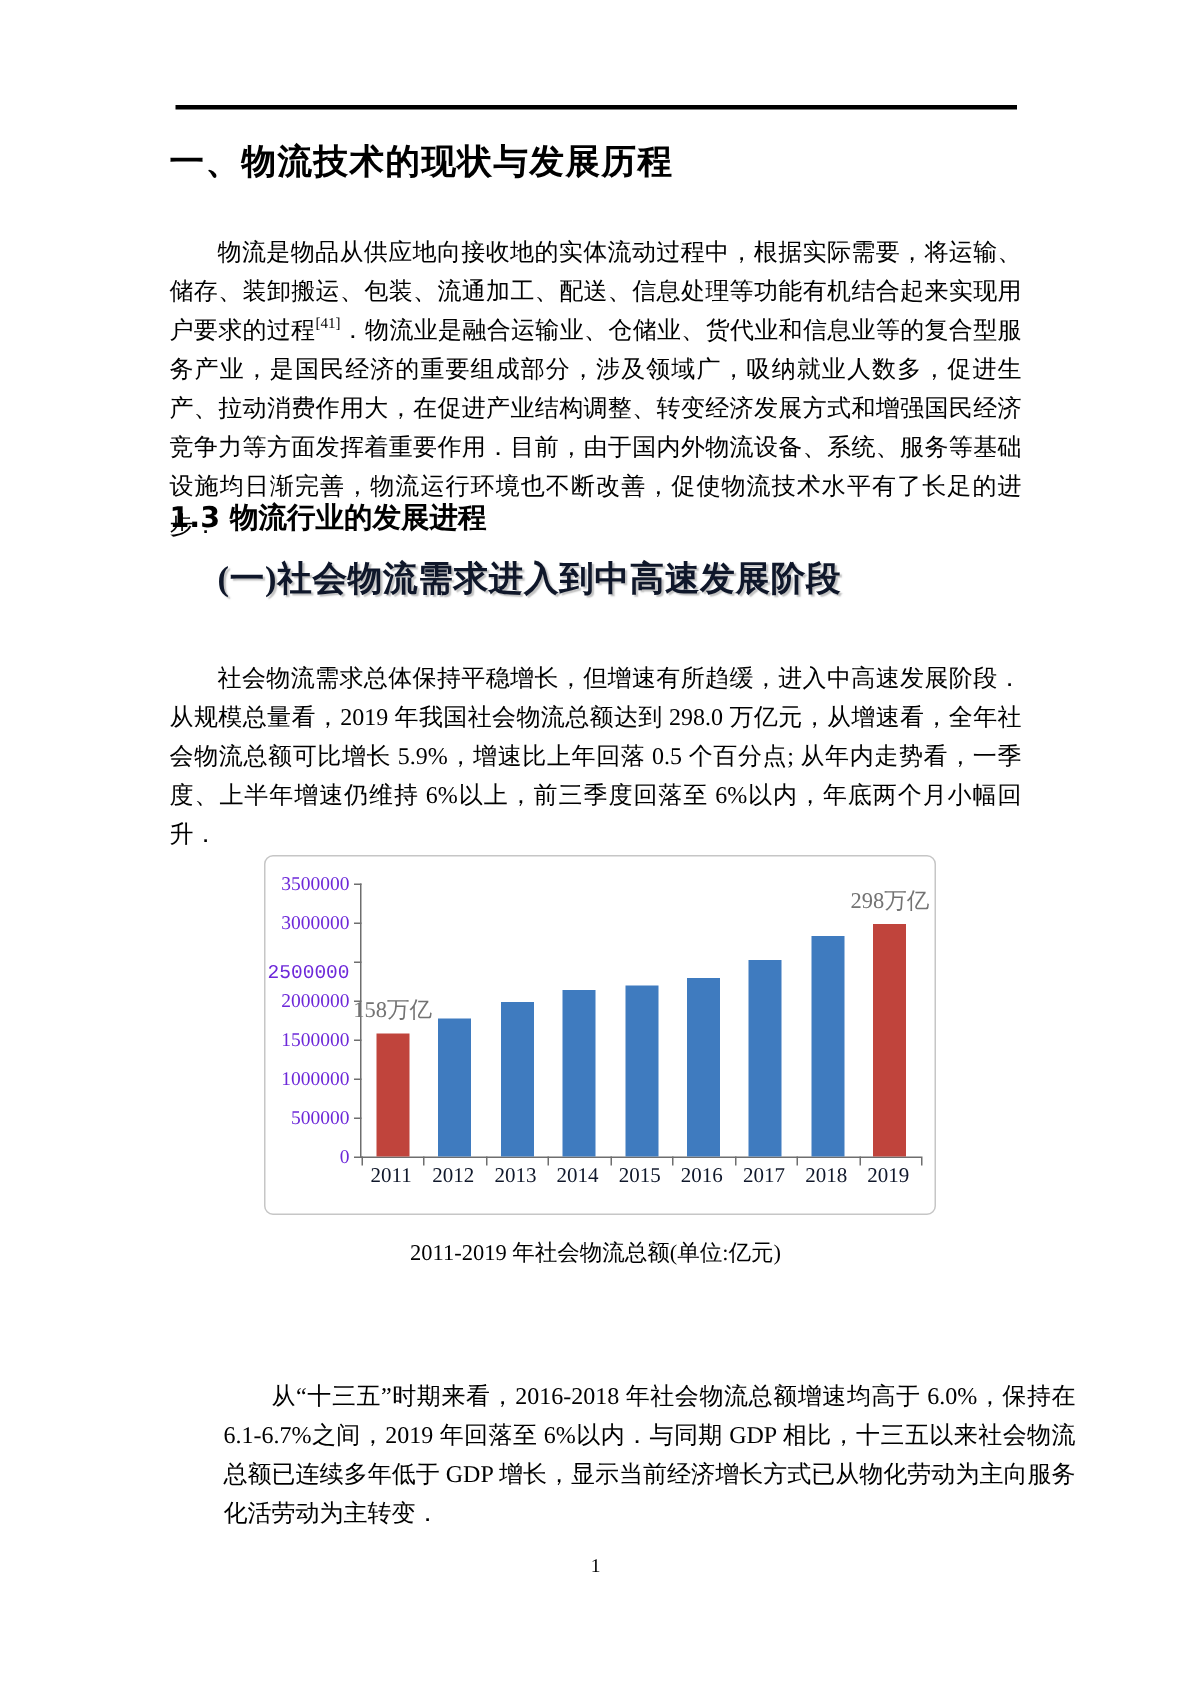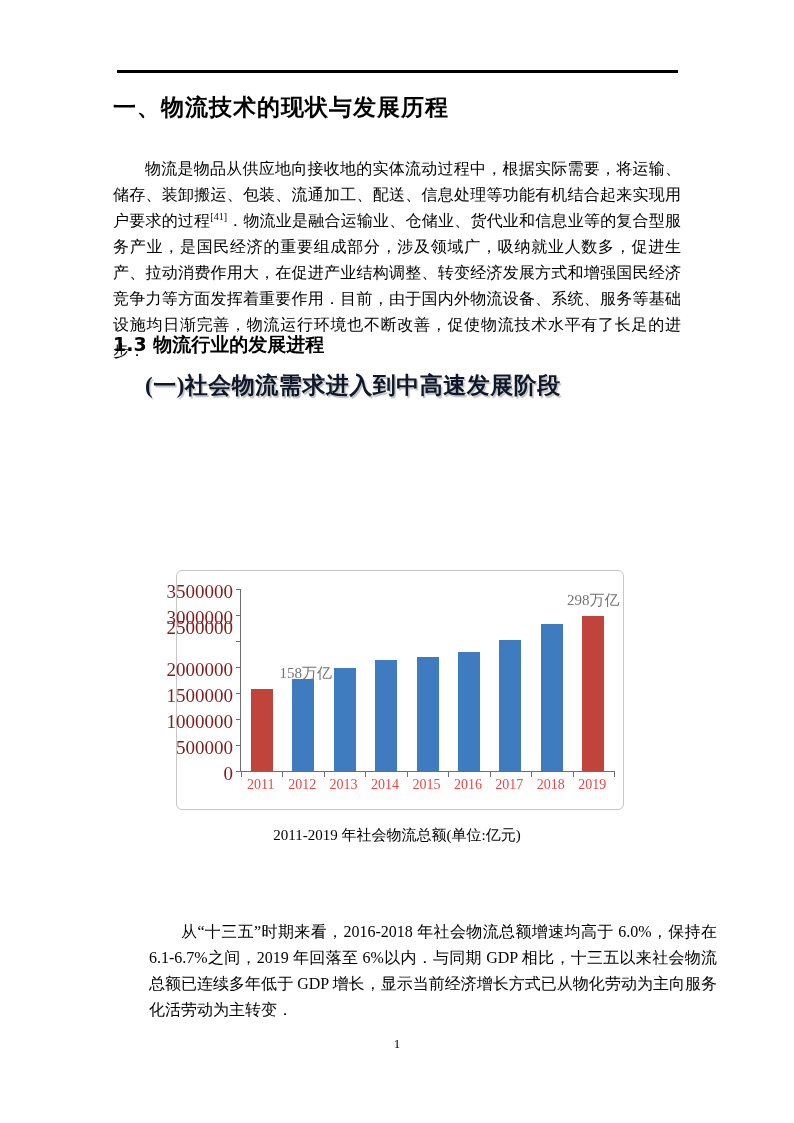--- a/index.html
+++ b/index.html
@@ -43,36 +43,36 @@
     text-shadow:1.5px 1.5px 1px rgba(140,140,140,0.55);
   }
   
   .chart-frame{
     position:absolute;left:176px;top:570px;width:448px;height:240px;
     background:#fff;border:1px solid #c6c6c6;border-radius:6px;
     box-sizing:border-box;
     font-family:"Liberation Serif","DejaVu Serif",serif;
   }
   .y-axis-labels{position:absolute;left:0;top:18px;width:56px;height:182px;}
-  .ytick{position:absolute;right:0;font-size:19px;color:#7f1d1d;white-space:nowrap;}
+  .ytick{position:absolute;right:0;font-size:13px;color:#6d28d9;white-space:nowrap;}
   .plot-area{
     position:absolute;left:63px;top:18px;width:373px;height:182px;
     border-left:1px solid #6e6e6e;border-bottom:1px solid #6e6e6e;
   }
   .bar{position:absolute;bottom:0;width:22px;transform:translateX(-50%);}
   .xtickmark{position:absolute;bottom:-6px;width:1px;height:6px;background:#6e6e6e;}
   .ytickmark{position:absolute;left:-5px;width:5px;height:1px;background:#6e6e6e;}
   .annot{
     position:absolute;transform:translateX(-50%);
     font-size:15px;color:#737373;white-space:nowrap;
   }
   .x-axis-labels{
     position:absolute;left:63px;top:206px;width:373px;display:flex;
   }
-  .xlab{flex:1;text-align:center;font-size:14px;color:#ef4444;}
+  .xlab{flex:1;text-align:center;font-size:14px;color:#0f172a;}
   .caption{
     position:absolute;left:113px;top:826px;width:568px;
     text-align:center;font-size:15px;
   }
   .page-number{
     position:absolute;left:0;top:1036px;width:794px;
     text-align:center;font-size:13px;
   }
 </style>
 </head>
@@ -83,29 +83,30 @@
   <div class="top-rule"></div>
 
   <div class="h1">一、物流技术的现状与发展历程</div>
 
   <p class="para p1"><span>物流是物品从供应地向接收地的实体流动过程中，根据实际需要，将运输、储存、装卸搬运、包装、流通加工、配送、信息处理等功能有机结合起来实现用户要求的过程</span><sup>[41]</sup><span>．物流业是融合运输业、仓储业、货代业和信息业等的复合型服务产业，是国民经济的重要组成部分，涉及领域广，吸纳就业人数多，促进生产、拉动消费作用大，在促进产业结构调整、转变经济发展方式和增强国民经济竞争力等方面发挥着重要作用．目前，由于国内外物流设备、系统、服务等基础设施均日渐完善，物流运行环境也不断改善，促使物流技术水平有了长足的进步．</span></p>
 
   <div class="h2">1.3 物流行业的发展进程</div>
 
   <div class="h3">(一)社会物流需求进入到中高速发展阶段</div>
 
+  <p class="para p2">社会物流需求总体保持平稳增长，但增速有所趋缓，进入中高速发展阶段．从规模总量看，2019 年我国社会物流总额达到 298.0 万亿元，从增速看，全年社会物流总额可比增长 5.9%，增速比上年回落 0.5 个百分点; 从年内走势看，一季度、上半年增速仍维持 6%以上，前三季度回落至 6%以内，年底两个月小幅回升．</p>
 
   <div class="chart-frame">
     <div class="y-axis-labels">
         <div class="ytick" style="top: 174px;">0</div>
         <div class="ytick" style="top: 148px;">500000</div>
         <div class="ytick" style="top: 122px;">1000000</div>
         <div class="ytick" style="top: 96px;">1500000</div>
         <div class="ytick" style="top: 70px;">2000000</div>
-        <div class="ytick" style="top: 28px;">2500000</div>
+        <div class="ytick" style="top: 52px; font-family: Liberation Mono, monospace;">2500000</div>
         <div class="ytick" style="top: 18px; margin-left: 35px;">3000000</div>
         <div class="ytick" style="top: -8px;">3500000</div>
       </div>
     <div class="plot-area">
         <div class="ytickmark" style="top: 182px;"></div>
         <div class="ytickmark" style="top: 156px;"></div>
         <div class="ytickmark" style="top: 130px;"></div>
         <div class="ytickmark" style="top: 104px;"></div>
         <div class="ytickmark" style="top: 78px;"></div>
         <div class="ytickmark" style="top: 52px;"></div>
@@ -123,21 +124,21 @@
         <div class="xtickmark" style="left: 0%;"></div>
         <div class="xtickmark" style="left: 11.1111%;"></div>
         <div class="xtickmark" style="left: 22.2222%;"></div>
         <div class="xtickmark" style="left: 33.3333%;"></div>
         <div class="xtickmark" style="left: 44.4444%;"></div>
         <div class="xtickmark" style="left: 55.5556%;"></div>
         <div class="xtickmark" style="left: 66.6667%;"></div>
         <div class="xtickmark" style="left: 77.7778%;"></div>
         <div class="xtickmark" style="left: 88.8889%;"></div>
         <div class="xtickmark" style="left: 100%;"></div>
-        <div class="annot" style="left: 5.55556%; bottom: 88.368px; margin-left: 44px;">158万亿</div>
+        <div class="annot" style="left: 5.55556%; bottom: 88.368px;">158万亿</div>
         <div class="annot" style="left: 94.4444%; bottom: 160.96px;">298万亿</div>
       </div>
     <div class="x-axis-labels">
         <div class="xlab">2011</div>
         <div class="xlab">2012</div>
         <div class="xlab">2013</div>
         <div class="xlab">2014</div>
         <div class="xlab">2015</div>
         <div class="xlab">2016</div>
         <div class="xlab">2017</div>

